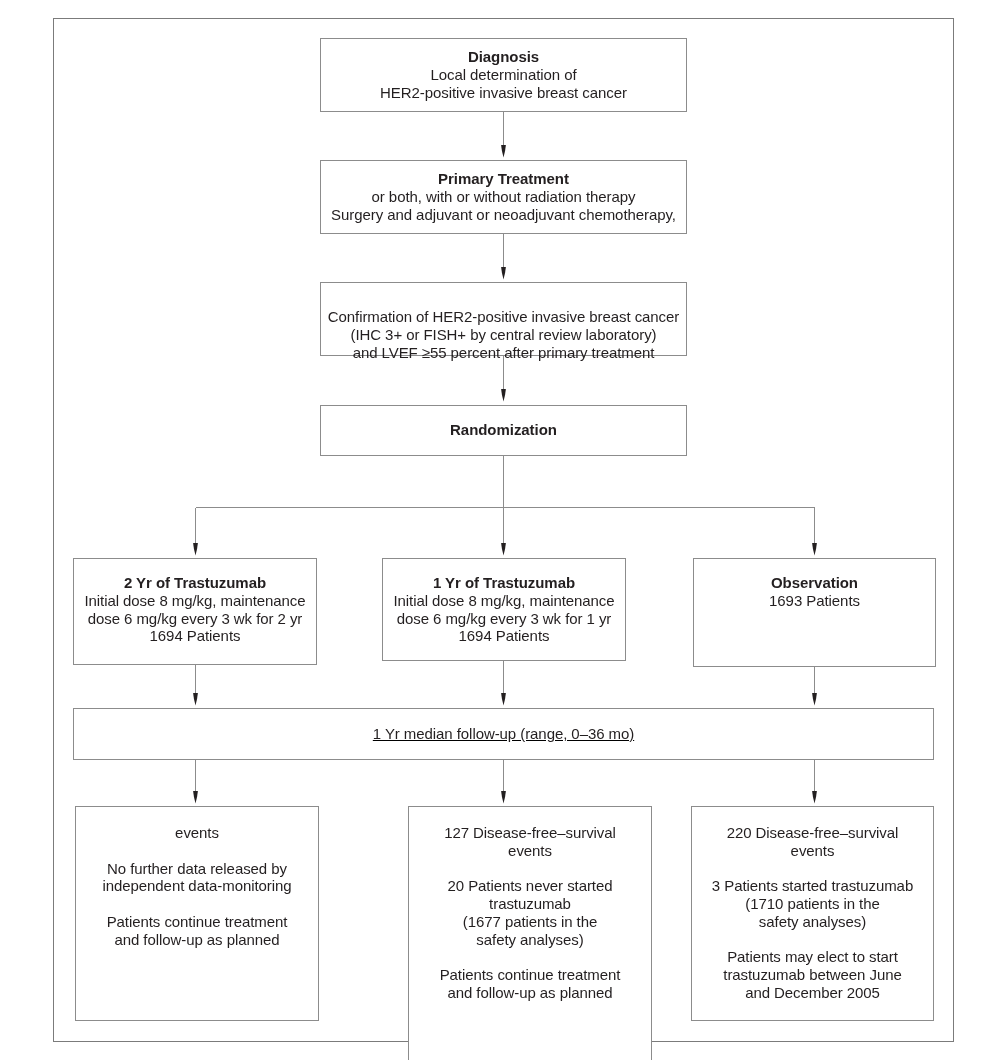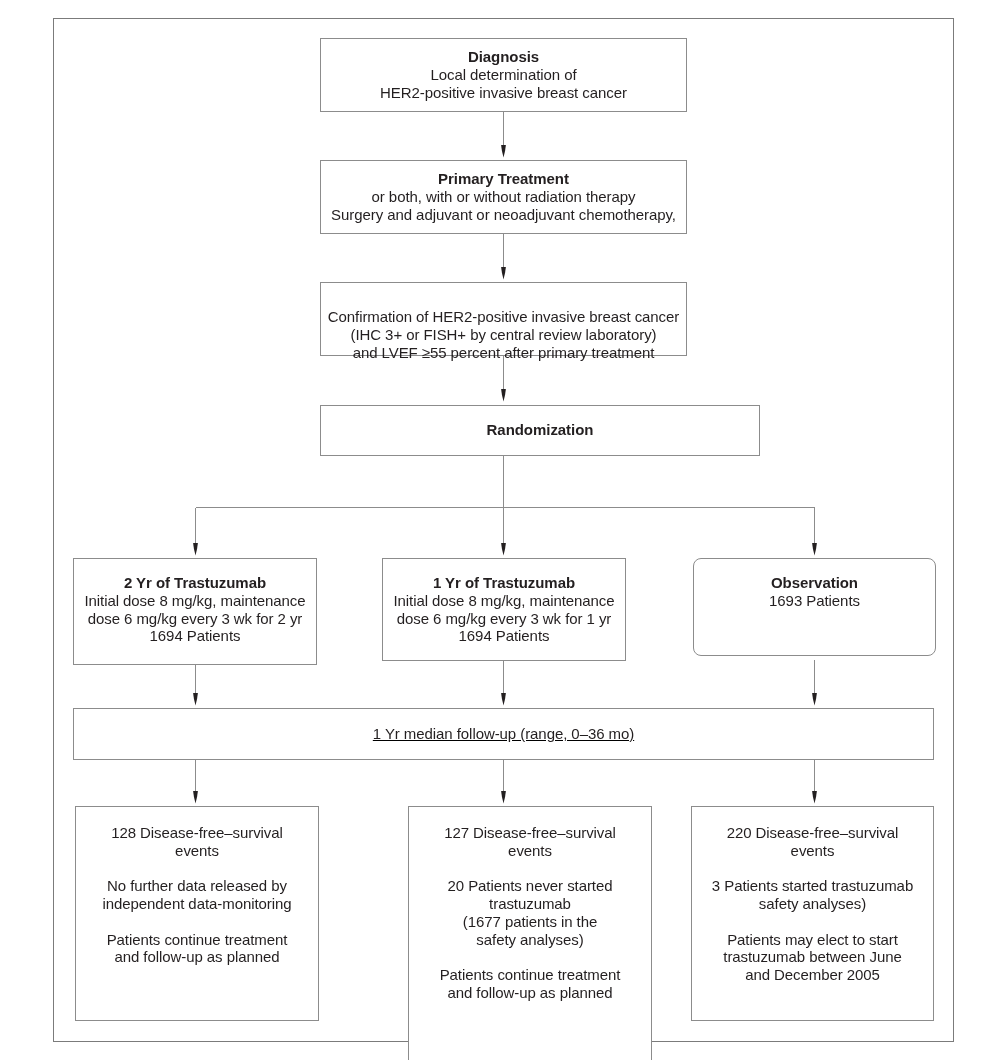--- a/index.html
+++ b/index.html
@@ -75,21 +75,21 @@
   </div>
 
   <div class="box" style="left:320px;top:282px;width:367px;height:74px;">
     <div class="txt" style="top:9px;margin-top:16px;">
       <span class="ln">Confirmation of HER2-positive invasive breast cancer</span>
       <span class="ln">(IHC 3+ or FISH+ by central review laboratory)</span>
       <span class="ln">and LVEF ≥55 percent after primary treatment</span>
     </div>
   </div>
 
-  <div class="box" style="left:320px;top:405px;width:440px;height:51px;">
+  <div class="box" style="left:320px;top:405px;width:367px;height:51px;">
     <div class="txt" style="top:14.5px;">
       <span class="ln b">Randomization</span>
     </div>
   </div>
 
   <div class="box" style="left:73px;top:558px;width:244px;height:107px;">
     <div class="txt" style="top:14.5px;">
       <span class="ln b">2 Yr of Trastuzumab</span>
       <span class="ln">Initial dose 8 mg/kg, maintenance</span>
       <span class="ln">dose 6 mg/kg every 3 wk for 2 yr</span>
@@ -99,36 +99,35 @@
 
   <div class="box" style="left:382px;top:558px;width:244px;height:103px;padding-left:29px;">
     <div class="txt" style="top:14.5px;">
       <span class="ln b">1 Yr of Trastuzumab</span>
       <span class="ln">Initial dose 8 mg/kg, maintenance</span>
       <span class="ln">dose 6 mg/kg every 3 wk for 1 yr</span>
       <span class="ln">1694 Patients</span>
     </div>
   </div>
 
-  <div class="box" style="left:693px;top:558px;width:243px;height:98px;border-radius:8px;">
+  <div class="box" style="left:693px;top:558px;width:243px;height:109px;">
     <div class="txt" style="top:14.5px;">
       <span class="ln b">Observation</span>
       <span class="ln">1693 Patients</span>
     </div>
   </div>
 
   <div class="box" style="left:73px;top:708px;width:861px;height:52px;">
     <div class="txt" style="top:16px;text-decoration:underline;">
       <span class="ln">1 Yr median follow-up (range, 0–36 mo)</span>
     </div>
   </div>
 
   <div class="box" style="left:75px;top:806px;width:244px;height:215px;">
     <div class="txt" style="top:16.5px;">
-      <span class="ln">128 Disease-free–survival</span>
       <span class="ln">events</span>
       <span class="gap"></span>
       <span class="ln">No further data released by</span>
       <span class="ln">independent data-monitoring</span>
       <span class="gap"></span>
       <span class="ln">Patients continue treatment</span>
       <span class="ln">and follow-up as planned</span>
     </div>
   </div>
 
@@ -146,20 +145,21 @@
       <span class="ln">and follow-up as planned</span>
     </div>
   </div>
 
   <div class="box" style="left:691px;top:806px;width:243px;height:215px;">
     <div class="txt" style="top:16.5px;">
       <span class="ln">220 Disease-free–survival</span>
       <span class="ln">events</span>
       <span class="gap"></span>
       <span class="ln">3 Patients started trastuzumab</span>
+      <span class="ln">(1710 patients in the</span>
       <span class="ln">safety analyses)</span>
       <span class="gap"></span>
       <span class="ln">Patients may elect to start</span>
       <span class="ln">trastuzumab between June</span>
       <span class="ln">and December 2005</span>
     </div>
   </div>
 </div>
 
 </body></html>

